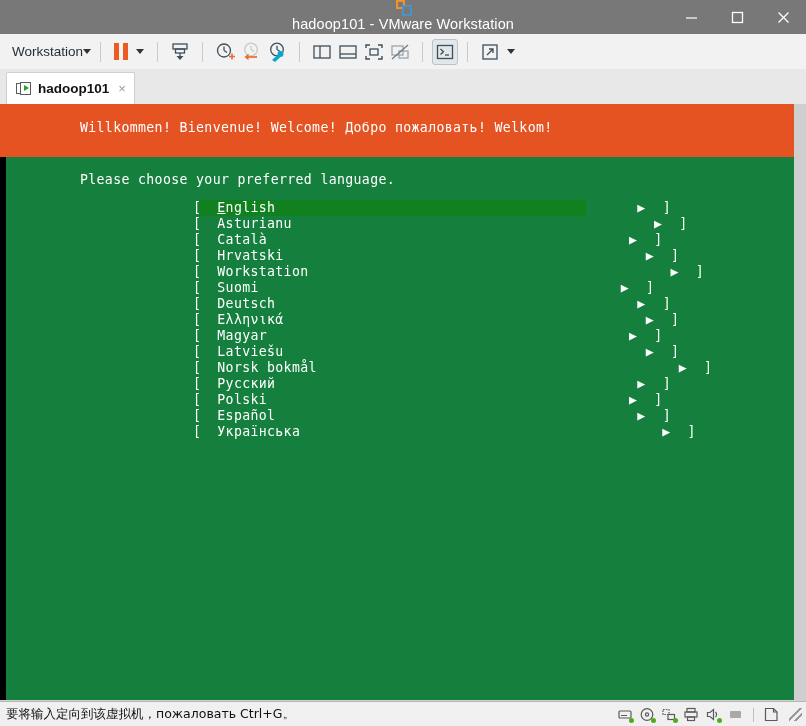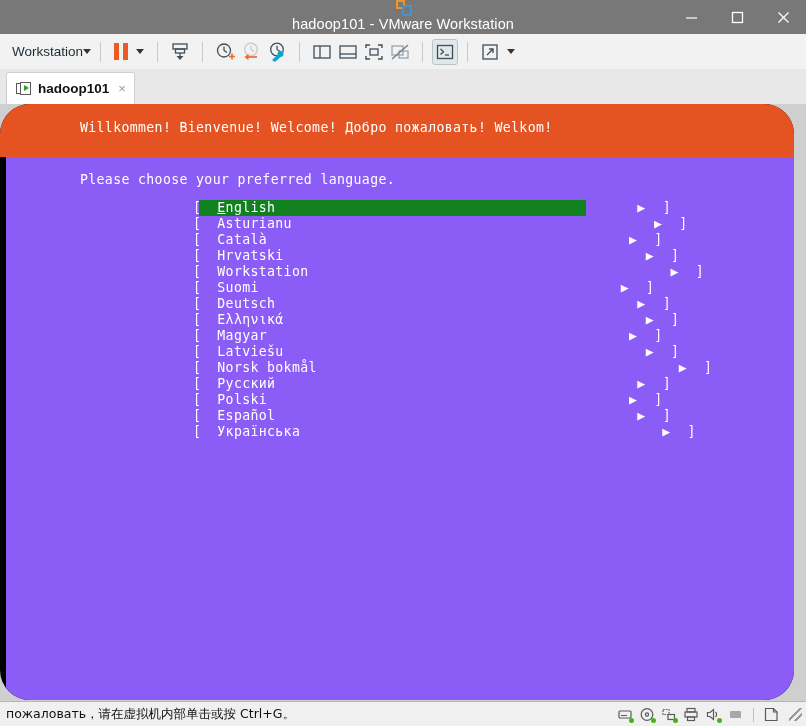--- a/index.html
+++ b/index.html
@@ -102,34 +102,33 @@
 
   
   .vmarea {
     position: absolute; left: 0; top: 104px; width: 806px; height: 597px;
     background: #cfcfcf;
   }
   .vmscreen {
     position: absolute; left: 0; top: 0; width: 794px; height: 596px;
     background: #000000;
     overflow: hidden;
-    border-radius: 30px;
   }
   .banner {
     position: absolute; left: 0; top: 0; width: 794px; height: 53px;
     background: #e65322;
   }
   .banner-text {
     position: absolute; left: 80px; top: 16px;
     color: #ffffff; font-family: "DejaVu Sans Mono", "Liberation Mono", monospace;
     font-size: 13.2px; letter-spacing: 0.35px; white-space: nowrap;
   }
   .console {
     position: absolute; left: 6px; top: 53px; width: 788px; height: 543px;
-    background: #8b5cf6;
+    background: #15803d;
     font-family: "DejaVu Sans Mono", "Liberation Mono", monospace;
     color: #ffffff;
   }
   .prompt-line {
     position: absolute; left: 74px; top: 15px;
     font-size: 13.2px; letter-spacing: 0.35px; white-space: nowrap;
   }
   .lang-list {
     position: absolute; left: 187px; top: 43px; width: 400px;
   }
@@ -347,21 +346,21 @@
             <div class="lang-row"><span class="bracket-l content">[</span><span class="name content">Español</span><span class="arrow content">▶</span><span class="bracket-r content">]</span></div>
             <div class="lang-row"><span class="bracket-l content">[</span><span class="name content">Українська</span><span class="arrow content">▶</span><span class="bracket-r content">]</span></div>
           </div>
 
       </div>
 
     </div>
   </div>
 
   <div class="statusbar">
-    <span class="status-text">пожаловать，请在虚拟机内部单击或按 Ctrl+G。</span>
+    <span class="status-text">要将输入定向到该虚拟机，пожаловать Ctrl+G。</span>
     <div class="status-icons">
       <span class="st-ic">
         <svg width="15" height="15" viewBox="0 0 15 15">
             <rect x="1" y="4" width="12" height="7" rx="1" fill="none" stroke="#5a5a5a" stroke-width="1.2"></rect>
             <line x1="3" y1="8.5" x2="9" y2="8.5" stroke="#5a5a5a" stroke-width="1"></line>
           </svg>
         <span class="dot"></span>
       </span>
       <span class="st-ic">
         <svg width="15" height="15" viewBox="0 0 15 15">

